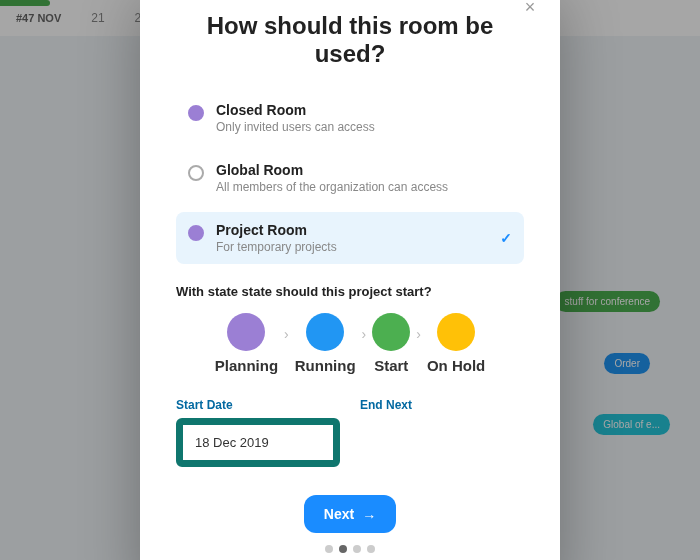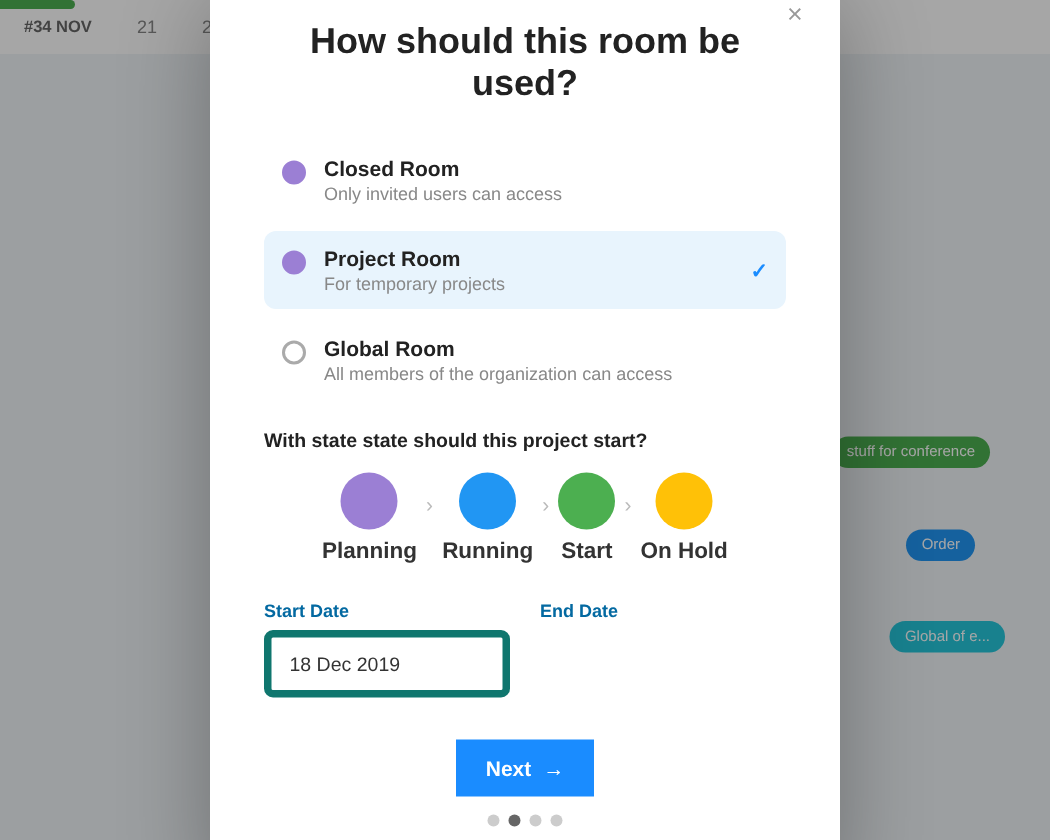--- a/index.html
+++ b/index.html
@@ -181,41 +181,41 @@
       flex: 1;
     }
     .date-field-label {
       font-size: 12px;
       font-weight: 700;
       color: #0369a1;
       margin-bottom: 6px;
     }
     .date-field-input {
       width: 100%;
-      border: 5px solid #0f766e;
+      border: 7px solid #0f766e;
       border-radius: 6px;
       padding: 10px 12px;
       font-size: 13px;
       color: #333;
       outline: none;
       background: #fff;
     }
 
     
     .modal-footer {
       display: flex;
       flex-direction: column;
       align-items: center;
       gap: 12px;
     }
     .next-btn {
       background: #1a8cff;
       color: #fff;
       border: none;
-      border-radius: 0;
+      border-radius: 12px;
       padding: 11px 20px;
       font-size: 14px;
       font-weight: 600;
       cursor: pointer;
       display: flex;
       align-items: center;
       gap: 8px;
     }
     .pagination-dots {
       display: flex;
@@ -240,21 +240,21 @@
       height: 6px;
       background: #4CAF50;
       border-radius: 0 3px 3px 0;
     }
   </style>
 </head>
 <body>
 
 <div class="bg-calendar">
   <div class="bg-top-bar">
-    <span class="bg-week">#34 NOV</span>
+    <span class="bg-week">#47 NOV</span>
     <span class="bg-day-num">21</span>
     <span class="bg-day-num">22</span>
     <span class="bg-day-num">23</span>
     <span class="bg-week">#49 DEC</span>
     <span class="bg-day-num">5</span>
     <span class="bg-day-num">6</span>
     <span class="bg-day-num">7</span>
   </div>
   <div class="bg-green-bar"></div>
 
@@ -271,35 +271,35 @@
     <div class="modal-title">How should this room be used?</div>
 
     <div id="room-options-container">
         <div class="room-option">
           <div class="room-option-radio filled"></div>
           <div class="room-option-texts">
             <div class="room-option-title">Closed Room</div>
             <div class="room-option-desc">Only invited users can access</div>
           </div>
         </div>
+        <div class="room-option">
+          <div class="room-option-radio"></div>
+          <div class="room-option-texts">
+            <div class="room-option-title">Global Room</div>
+            <div class="room-option-desc">All members of the organization can access</div>
+          </div>
+        </div>
         <div class="room-option selected">
           <div class="room-option-radio filled"></div>
           <div class="room-option-texts">
             <div class="room-option-title">Project Room</div>
             <div class="room-option-desc">For temporary projects</div>
           </div>
           <div class="room-option-check">✓</div>
         </div>
-        <div class="room-option">
-          <div class="room-option-radio"></div>
-          <div class="room-option-texts">
-            <div class="room-option-title">Global Room</div>
-            <div class="room-option-desc">All members of the organization can access</div>
-          </div>
-        </div>
       </div>
 
     <div class="section-label">With state state should this project start?</div>
 
     <div class="states-row" id="states-row">
         <div class="state-item">
           <div class="state-circle" style="background: rgb(155, 127, 212);"></div>
           <div class="state-label">Planning</div>
         </div>
         <div class="state-arrow">›</div>
@@ -318,21 +318,21 @@
           <div class="state-label">On Hold</div>
         </div>
       </div>
 
     <div class="dates-row">
       <div class="date-field">
         <div class="date-field-label">Start Date</div>
         <input class="date-field-input" type="text" value="18 Dec 2019" style="">
       </div>
       <div class="date-field">
-        <div class="date-field-label">End Date</div>
+        <div class="date-field-label">End Next</div>
       </div>
     </div>
 
     <div class="modal-footer">
       <button class="next-btn">
         <span>Next</span>
         <span>→</span>
       </button>
       <div class="pagination-dots" id="pagination-dots">
           <div class="dot"></div>

